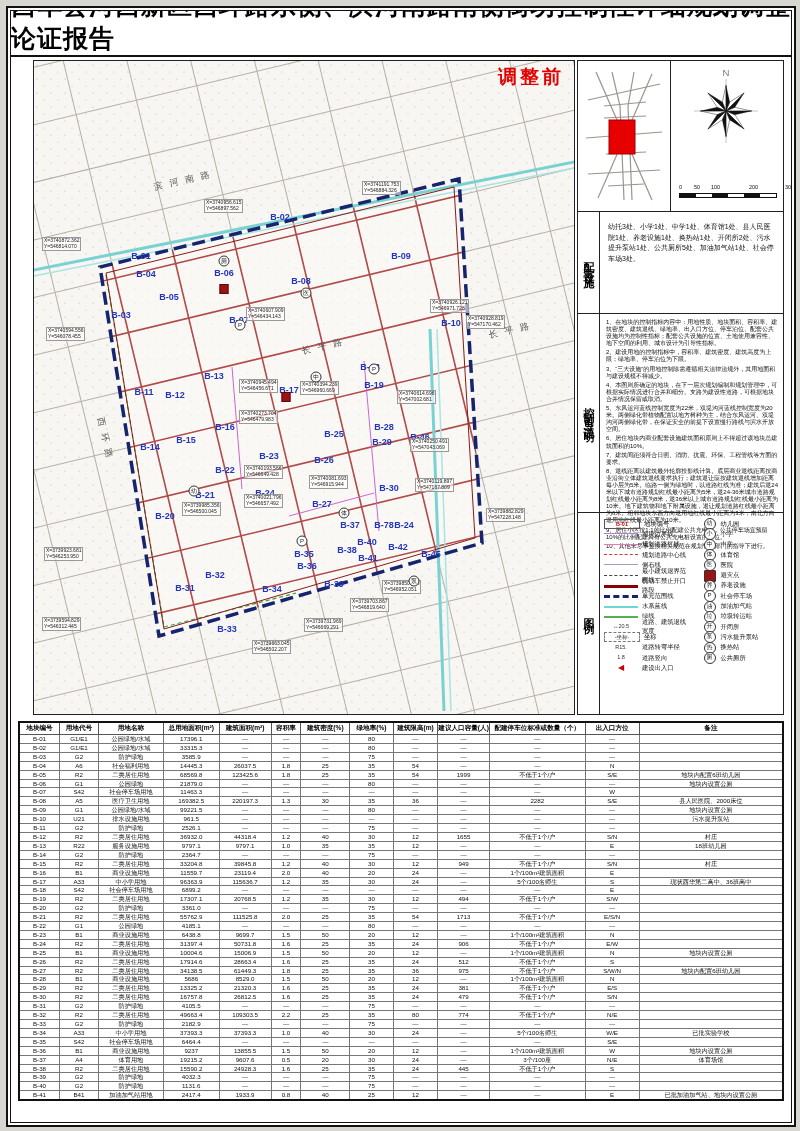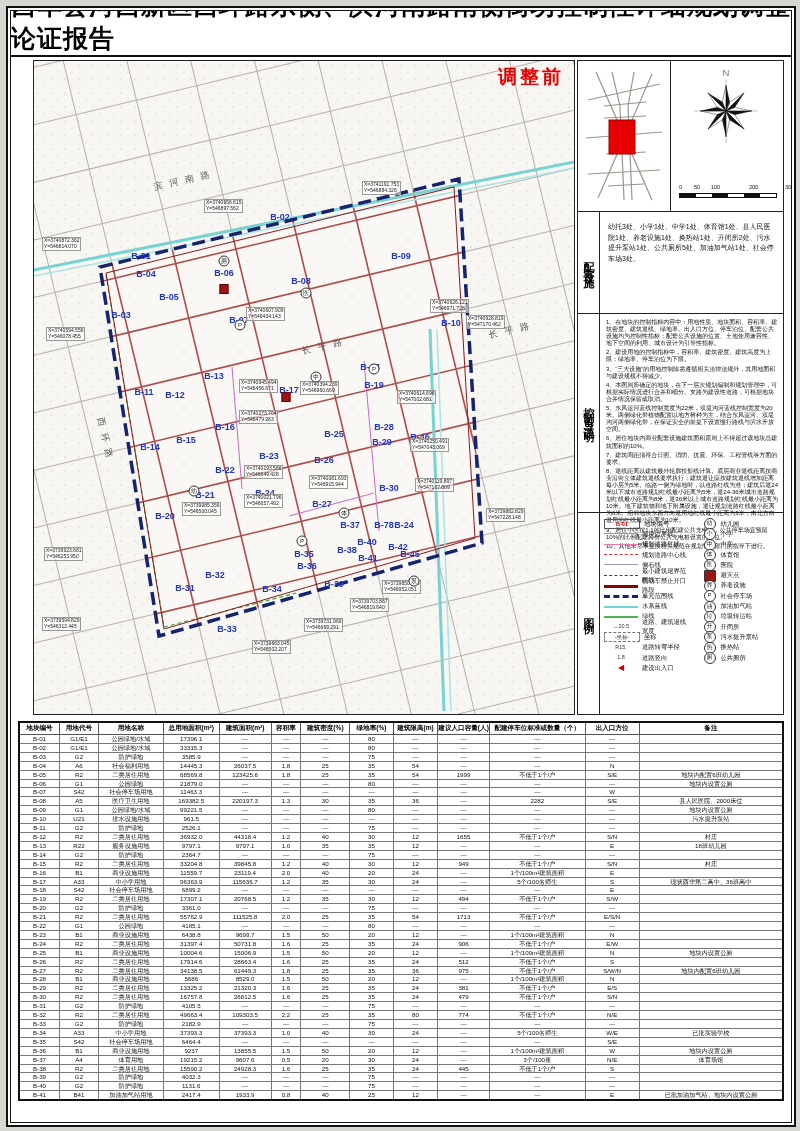--- a/index.html
+++ b/index.html
@@ -220,21 +220,21 @@
             <div class="blk" style="left: 270px; top: 493px;">B-35</div>
             <div class="blk" style="left: 273px; top: 505px;">B-36</div>
             <div class="blk" style="left: 316px; top: 464px;">B-37</div>
             <div class="blk" style="left: 313px; top: 489px;">B-38</div>
             <div class="blk" style="left: 300px; top: 523px;">B-39</div>
             <div class="blk" style="left: 333px; top: 481px;">B-40</div>
             <div class="blk" style="left: 334px; top: 497px;">B-41</div>
             <div class="blk" style="left: 364px; top: 486px;">B-42</div>
             <div class="blk" style="left: 350px; top: 464px;">B-78</div>
             <div class="blk" style="left: 370px; top: 464px;">B-24</div>
-            <div class="blk" style="left: 376px; top: 493px;">B-45</div>
+            <div class="blk" style="left: 397px; top: 493px;">B-45</div>
             <div class="blk" style="left: 386px; top: 376px;">B-46</div>
             <div class="coord" style="left: 8px; top: 176px;">
               <div>X=3740872.362</div>
               <div>Y=546814.070</div>
             </div>
             <div class="coord" style="left: 170px; top: 138px;">
               <div>X=3740956.615</div>
               <div>Y=546897.562</div>
             </div>
             <div class="coord" style="left: 328px; top: 120px;">

